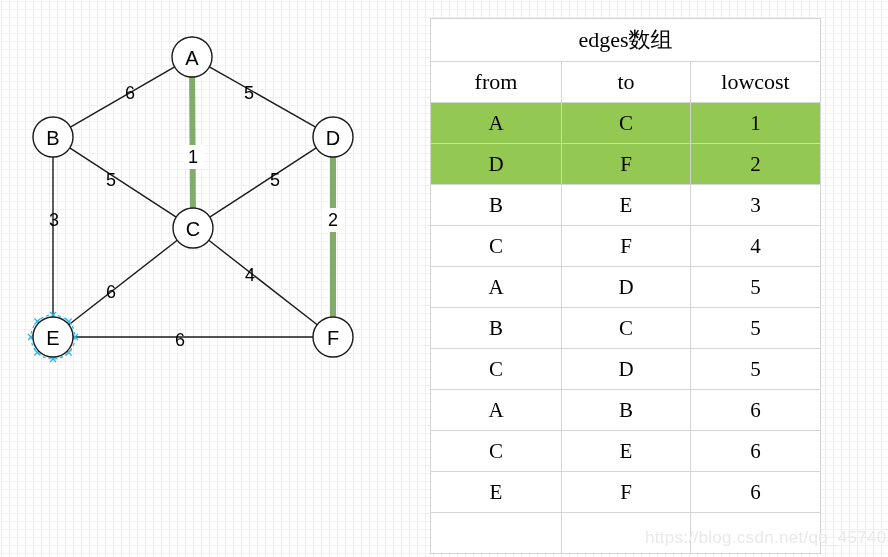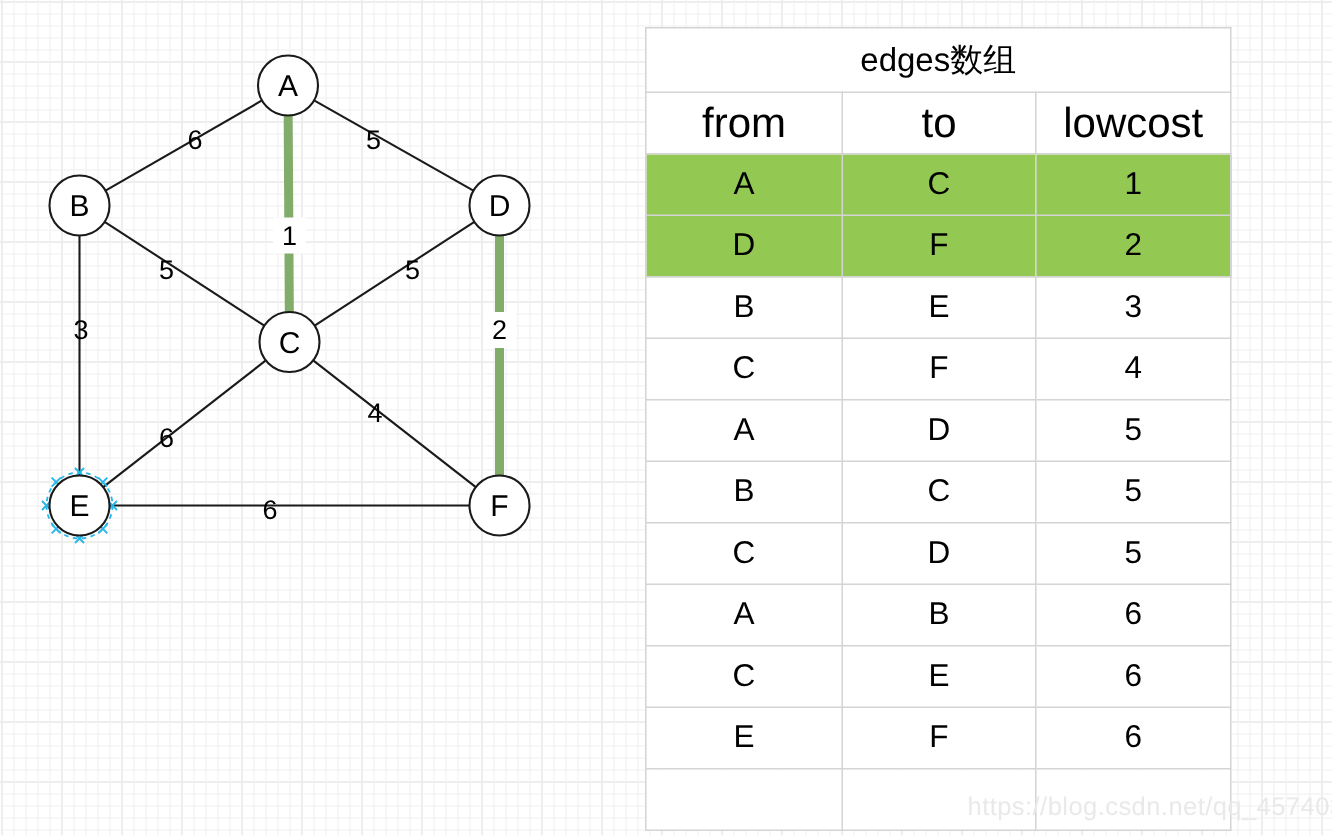--- a/index.html
+++ b/index.html
@@ -64,32 +64,32 @@
   table.edges {
     border-collapse: collapse;
     width: 390px;
     table-layout: fixed;
   }
   table.edges td {
     border: 1px solid #d4d4d4;
     height: 40px;
     text-align: center;
     vertical-align: middle;
-    font-family: Liberation Sans, sans-serif;
+    font-family: Liberation Serif, serif;
     font-size: 21px;
     color: #000000;
     padding: 0;
     background: #ffffff;
   }
   table.edges td.title-cell {
     font-size: 22px;
     height: 42px;
   }
   table.edges td.head-cell {
-    font-size: 28px;
+    font-size: 22px;
   }
   table.edges tr.hl td {
     background: #93c852;
   }
   col.c-from { width: 131px; }
   col.c-to   { width: 129px; }
   col.c-cost { width: 130px; }
 
   
   #watermark {

